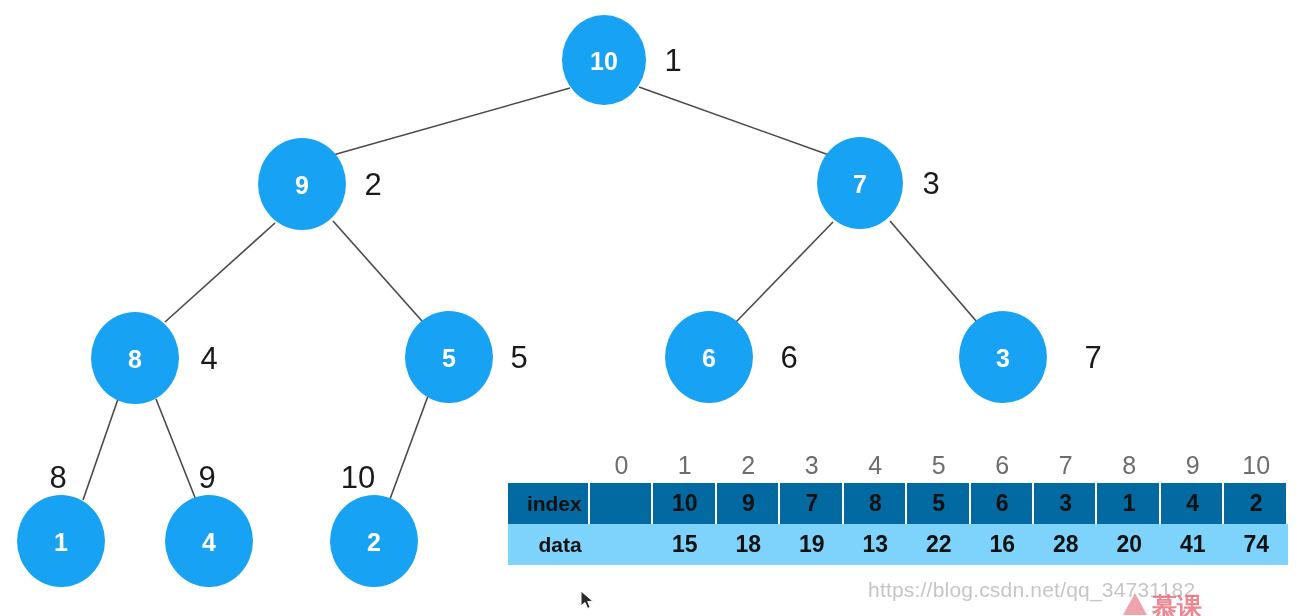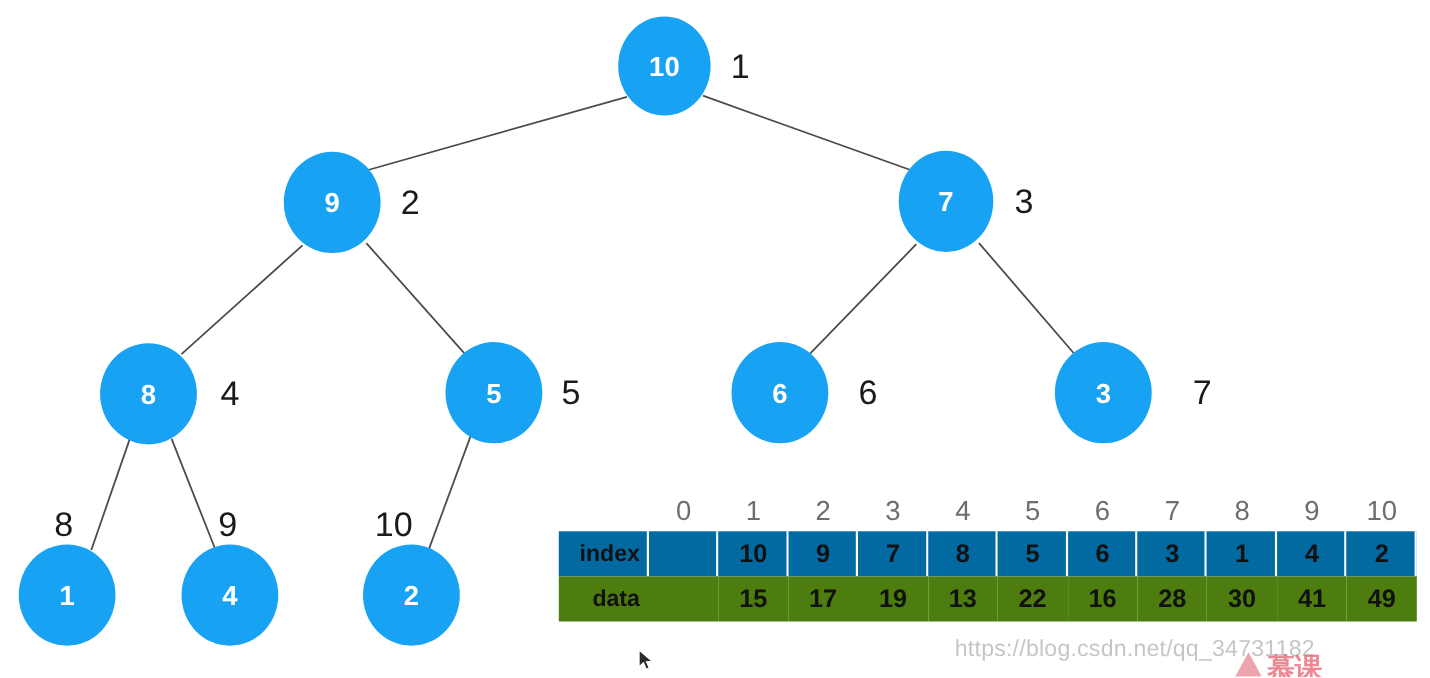--- a/index.html
+++ b/index.html
@@ -88,21 +88,21 @@
     height: 41px;
     width: 64px;
   }
   tr.shaded .row-label,
   tr.shaded .cell {
     background: #0369a1;
     box-shadow: inset -2px 0 0 #ffffff;
   }
   tr.plain .row-label,
   tr.plain .cell {
-    background: #4d7c0f;
+    background: #7dd3fc;
   }
 
   
   #watermark {
     position: absolute;
     left: 868px;
     top: 578px;
     font-family: "Liberation Sans", sans-serif;
     font-size: 21px;
     color: rgba(150,150,150,0.55);
@@ -245,29 +245,29 @@
           <td class="cell">6</td>
           <td class="cell">3</td>
           <td class="cell">1</td>
           <td class="cell">4</td>
           <td class="cell">2</td>
         </tr>
         <tr class="plain">
           <td class="row-label">data</td>
           <td class="cell"></td>
           <td class="cell">15</td>
-          <td class="cell">17</td>
+          <td class="cell">18</td>
           <td class="cell">19</td>
           <td class="cell">13</td>
           <td class="cell">22</td>
           <td class="cell">16</td>
           <td class="cell">28</td>
-          <td class="cell">30</td>
+          <td class="cell">20</td>
           <td class="cell">41</td>
-          <td class="cell">49</td>
+          <td class="cell">74</td>
         </tr>
       </tbody>
   </table>
 
   <div id="watermark">https://blog.csdn.net/qq_34731182</div>
 
   <div id="brand-logo">
     <svg id="brand-mark" width="30" height="24" viewBox="0 0 30 24" xmlns="http://www.w3.org/2000/svg">
       <path d="M15 1 L27 23 L3 23 Z" fill="rgba(231,125,138,0.7)"></path>
     </svg>

